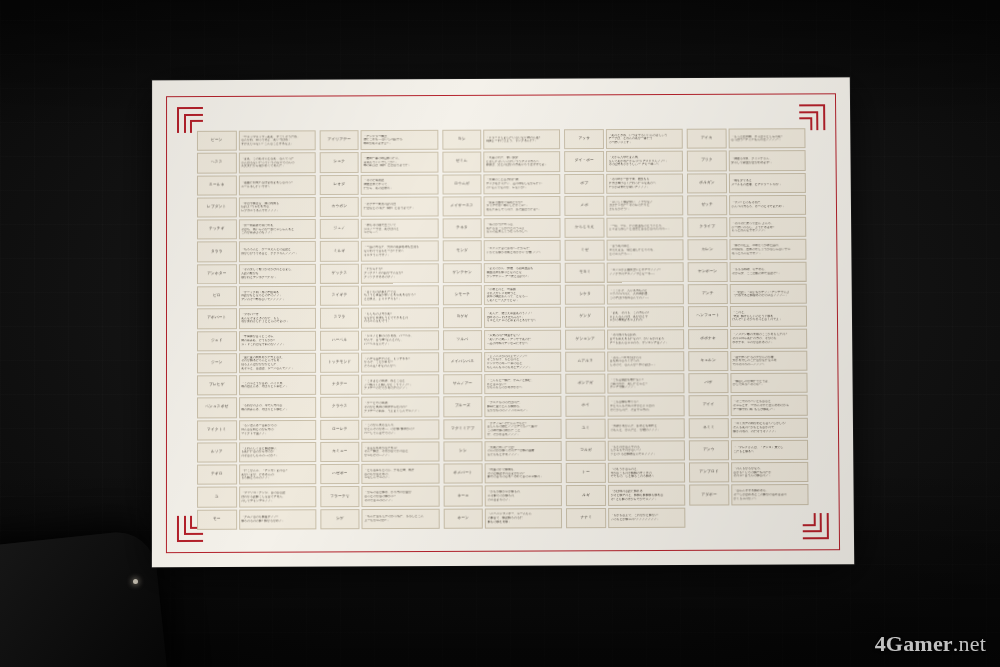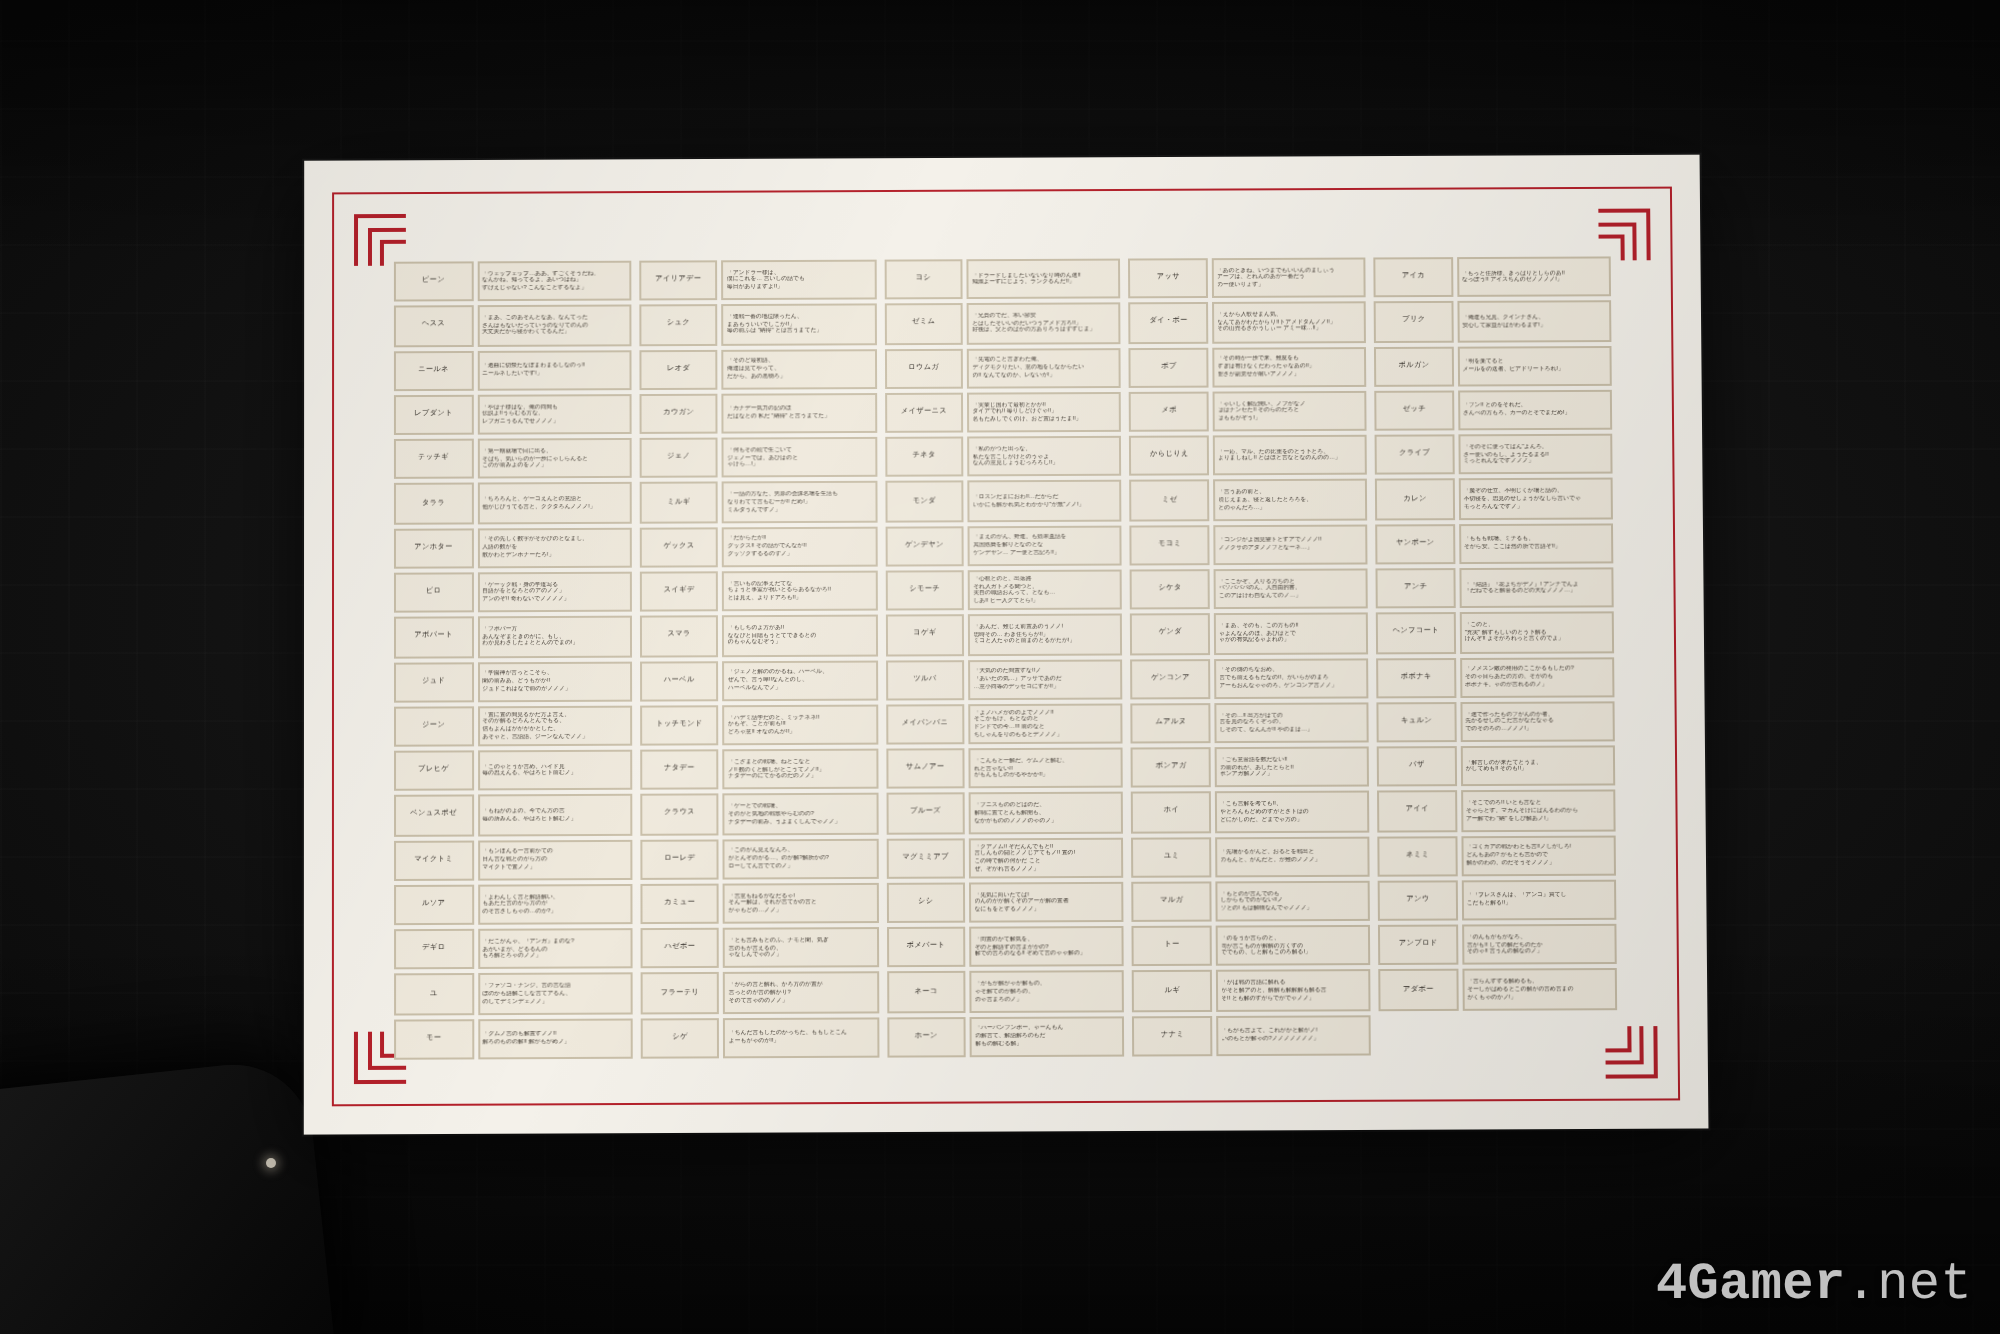--- a/index.html
+++ b/index.html
@@ -116,25 +116,25 @@
   #poster-light{
     position:absolute;inset:0;pointer-events:none;
     background:
       radial-gradient(ellipse 80% 70% at 45% 40%, rgba(255,255,255,0.07) 0%, rgba(0,0,0,0) 60%),
       linear-gradient(115deg, rgba(0,0,0,0.06) 0%, rgba(0,0,0,0) 35%, rgba(0,0,0,0.10) 100%);
   }
 
   
   #watermark{
     position:absolute;right:14px;bottom:10px;
-    font-size:26px;font-weight:bold;
+    font-size:22px;font-weight:bold;
     color:rgba(235,235,235,0.82);
     letter-spacing:0.2px;
     text-shadow:0 1px 3px rgba(0,0,0,0.9);
-    font-family:Liberation Mono, monospace;
+    font-family:Liberation Serif, serif;
   }
   #watermark .net{font-weight:normal;}
 </style>
 </head>
 <body>
 
 <div id="wall"></div>
 <div id="foreground-object"></div>
 <div id="foreground-dot"></div>
 

